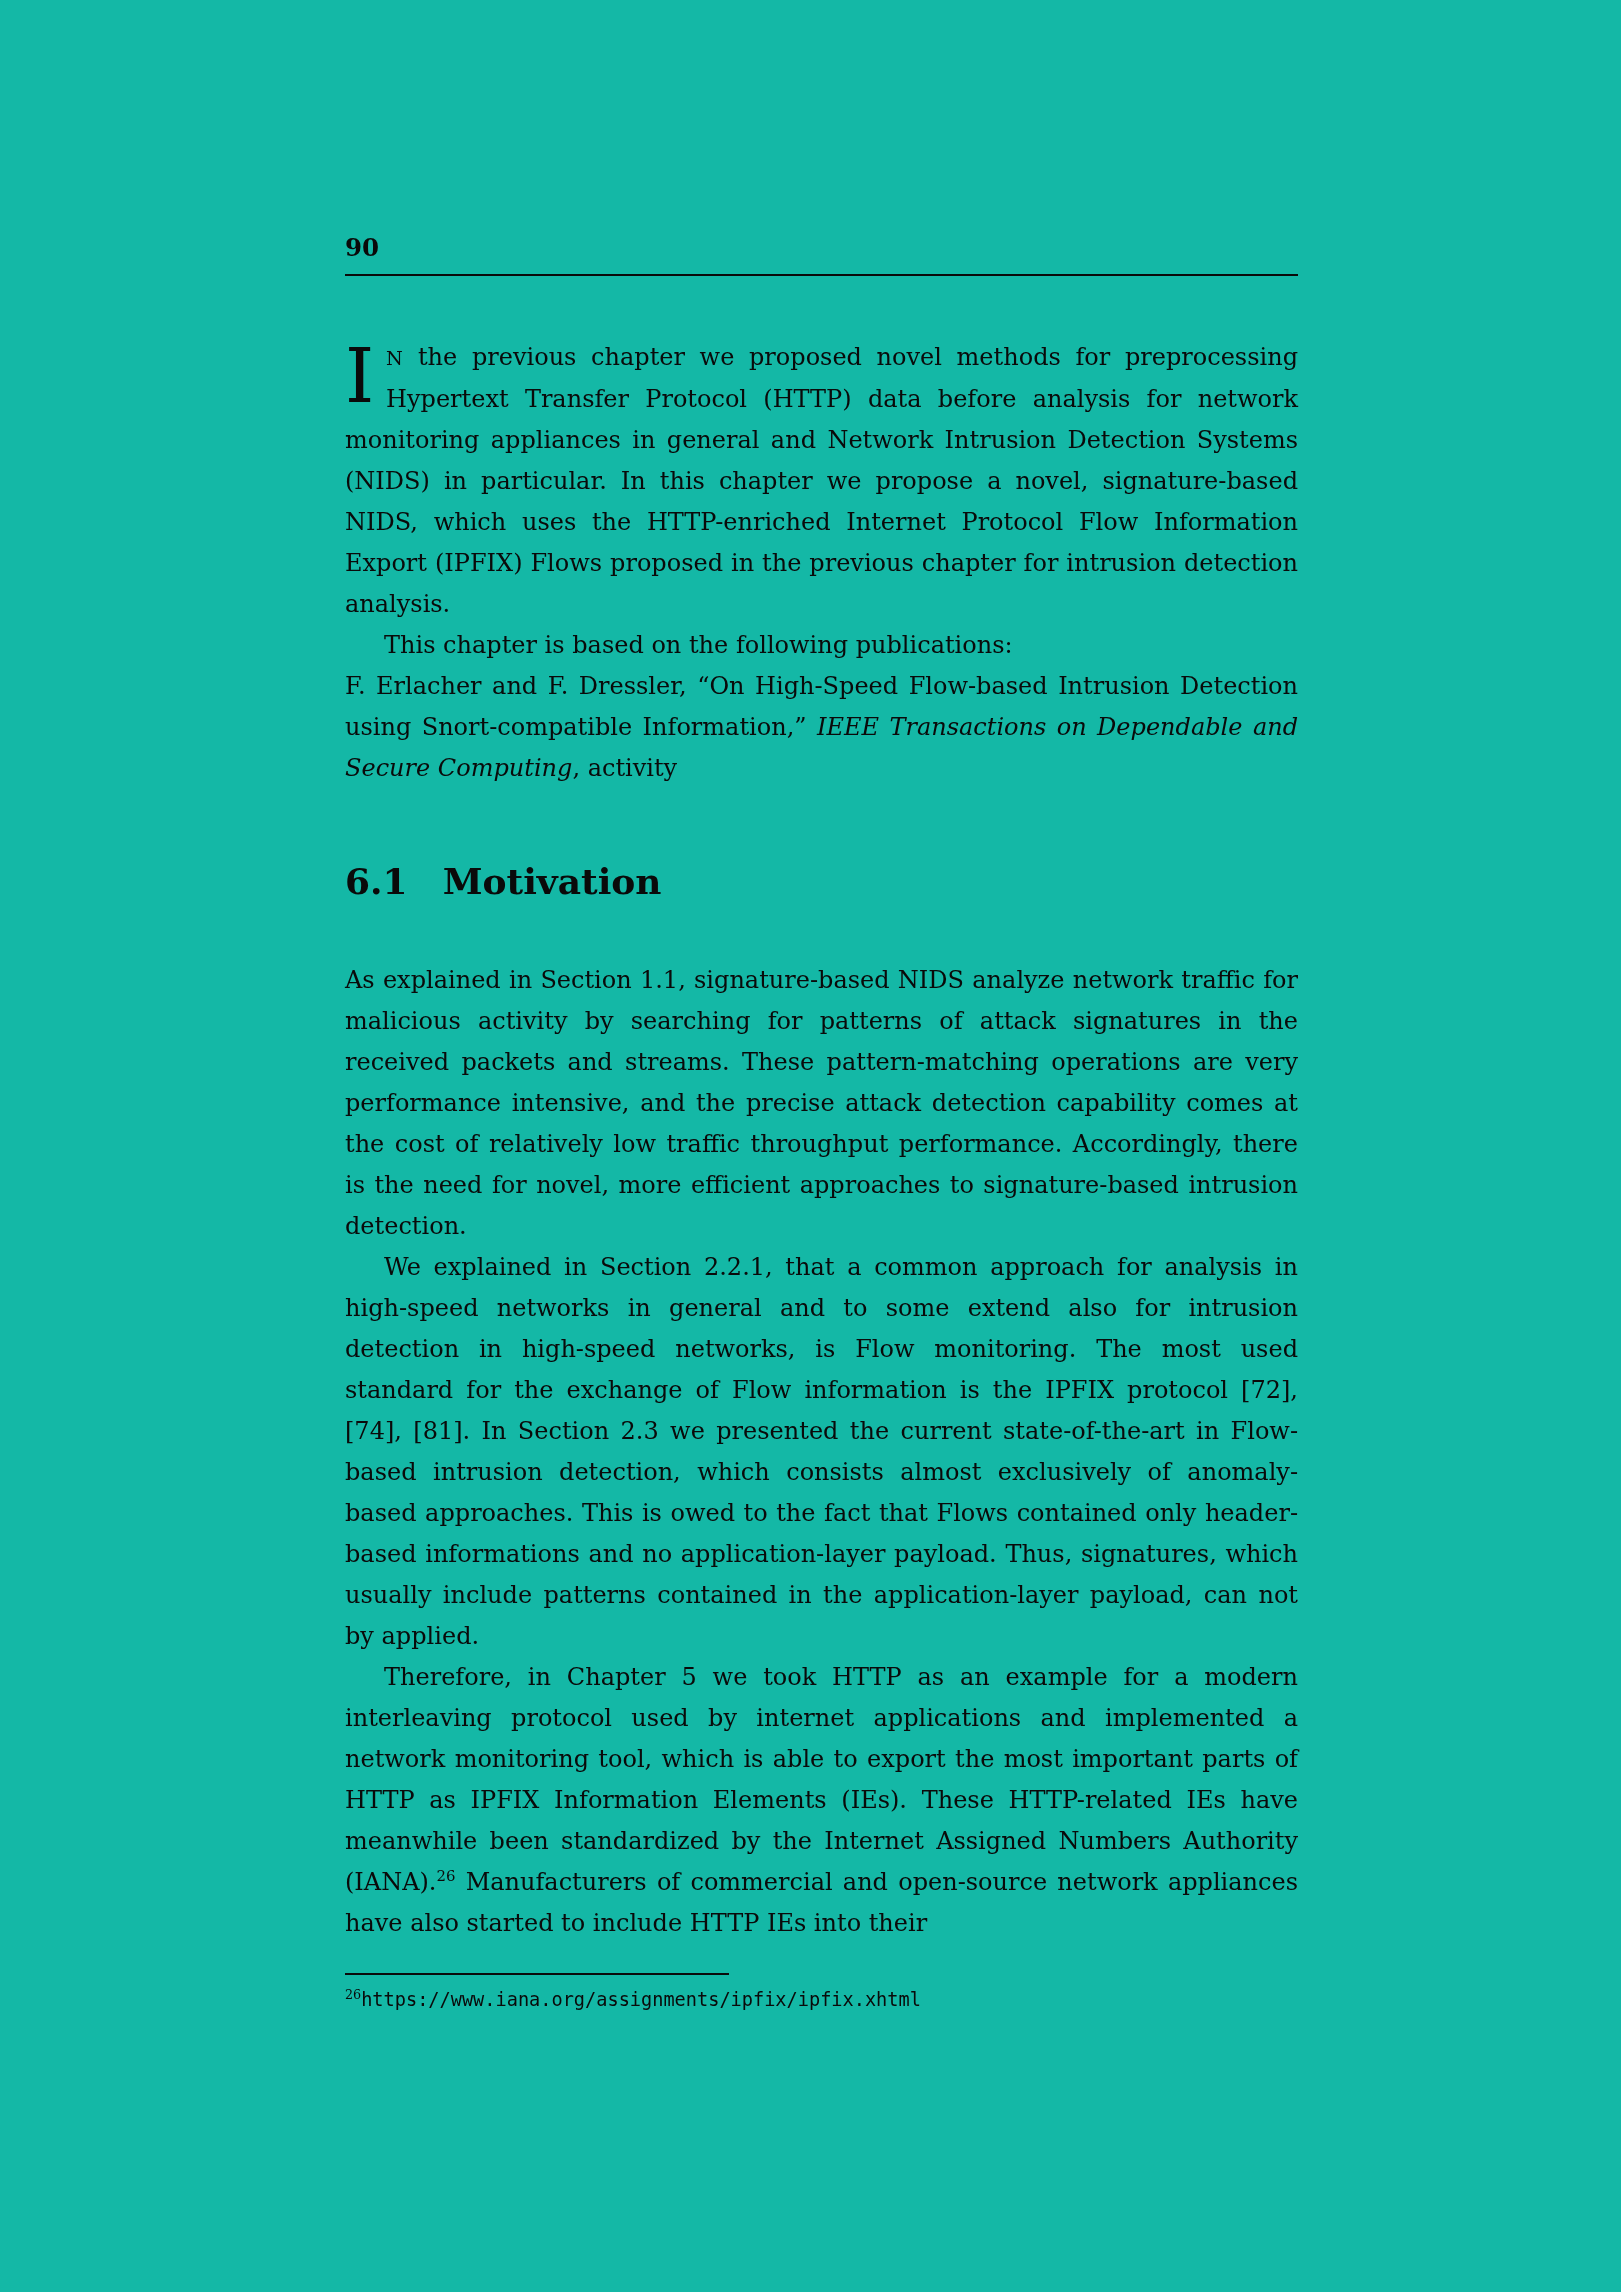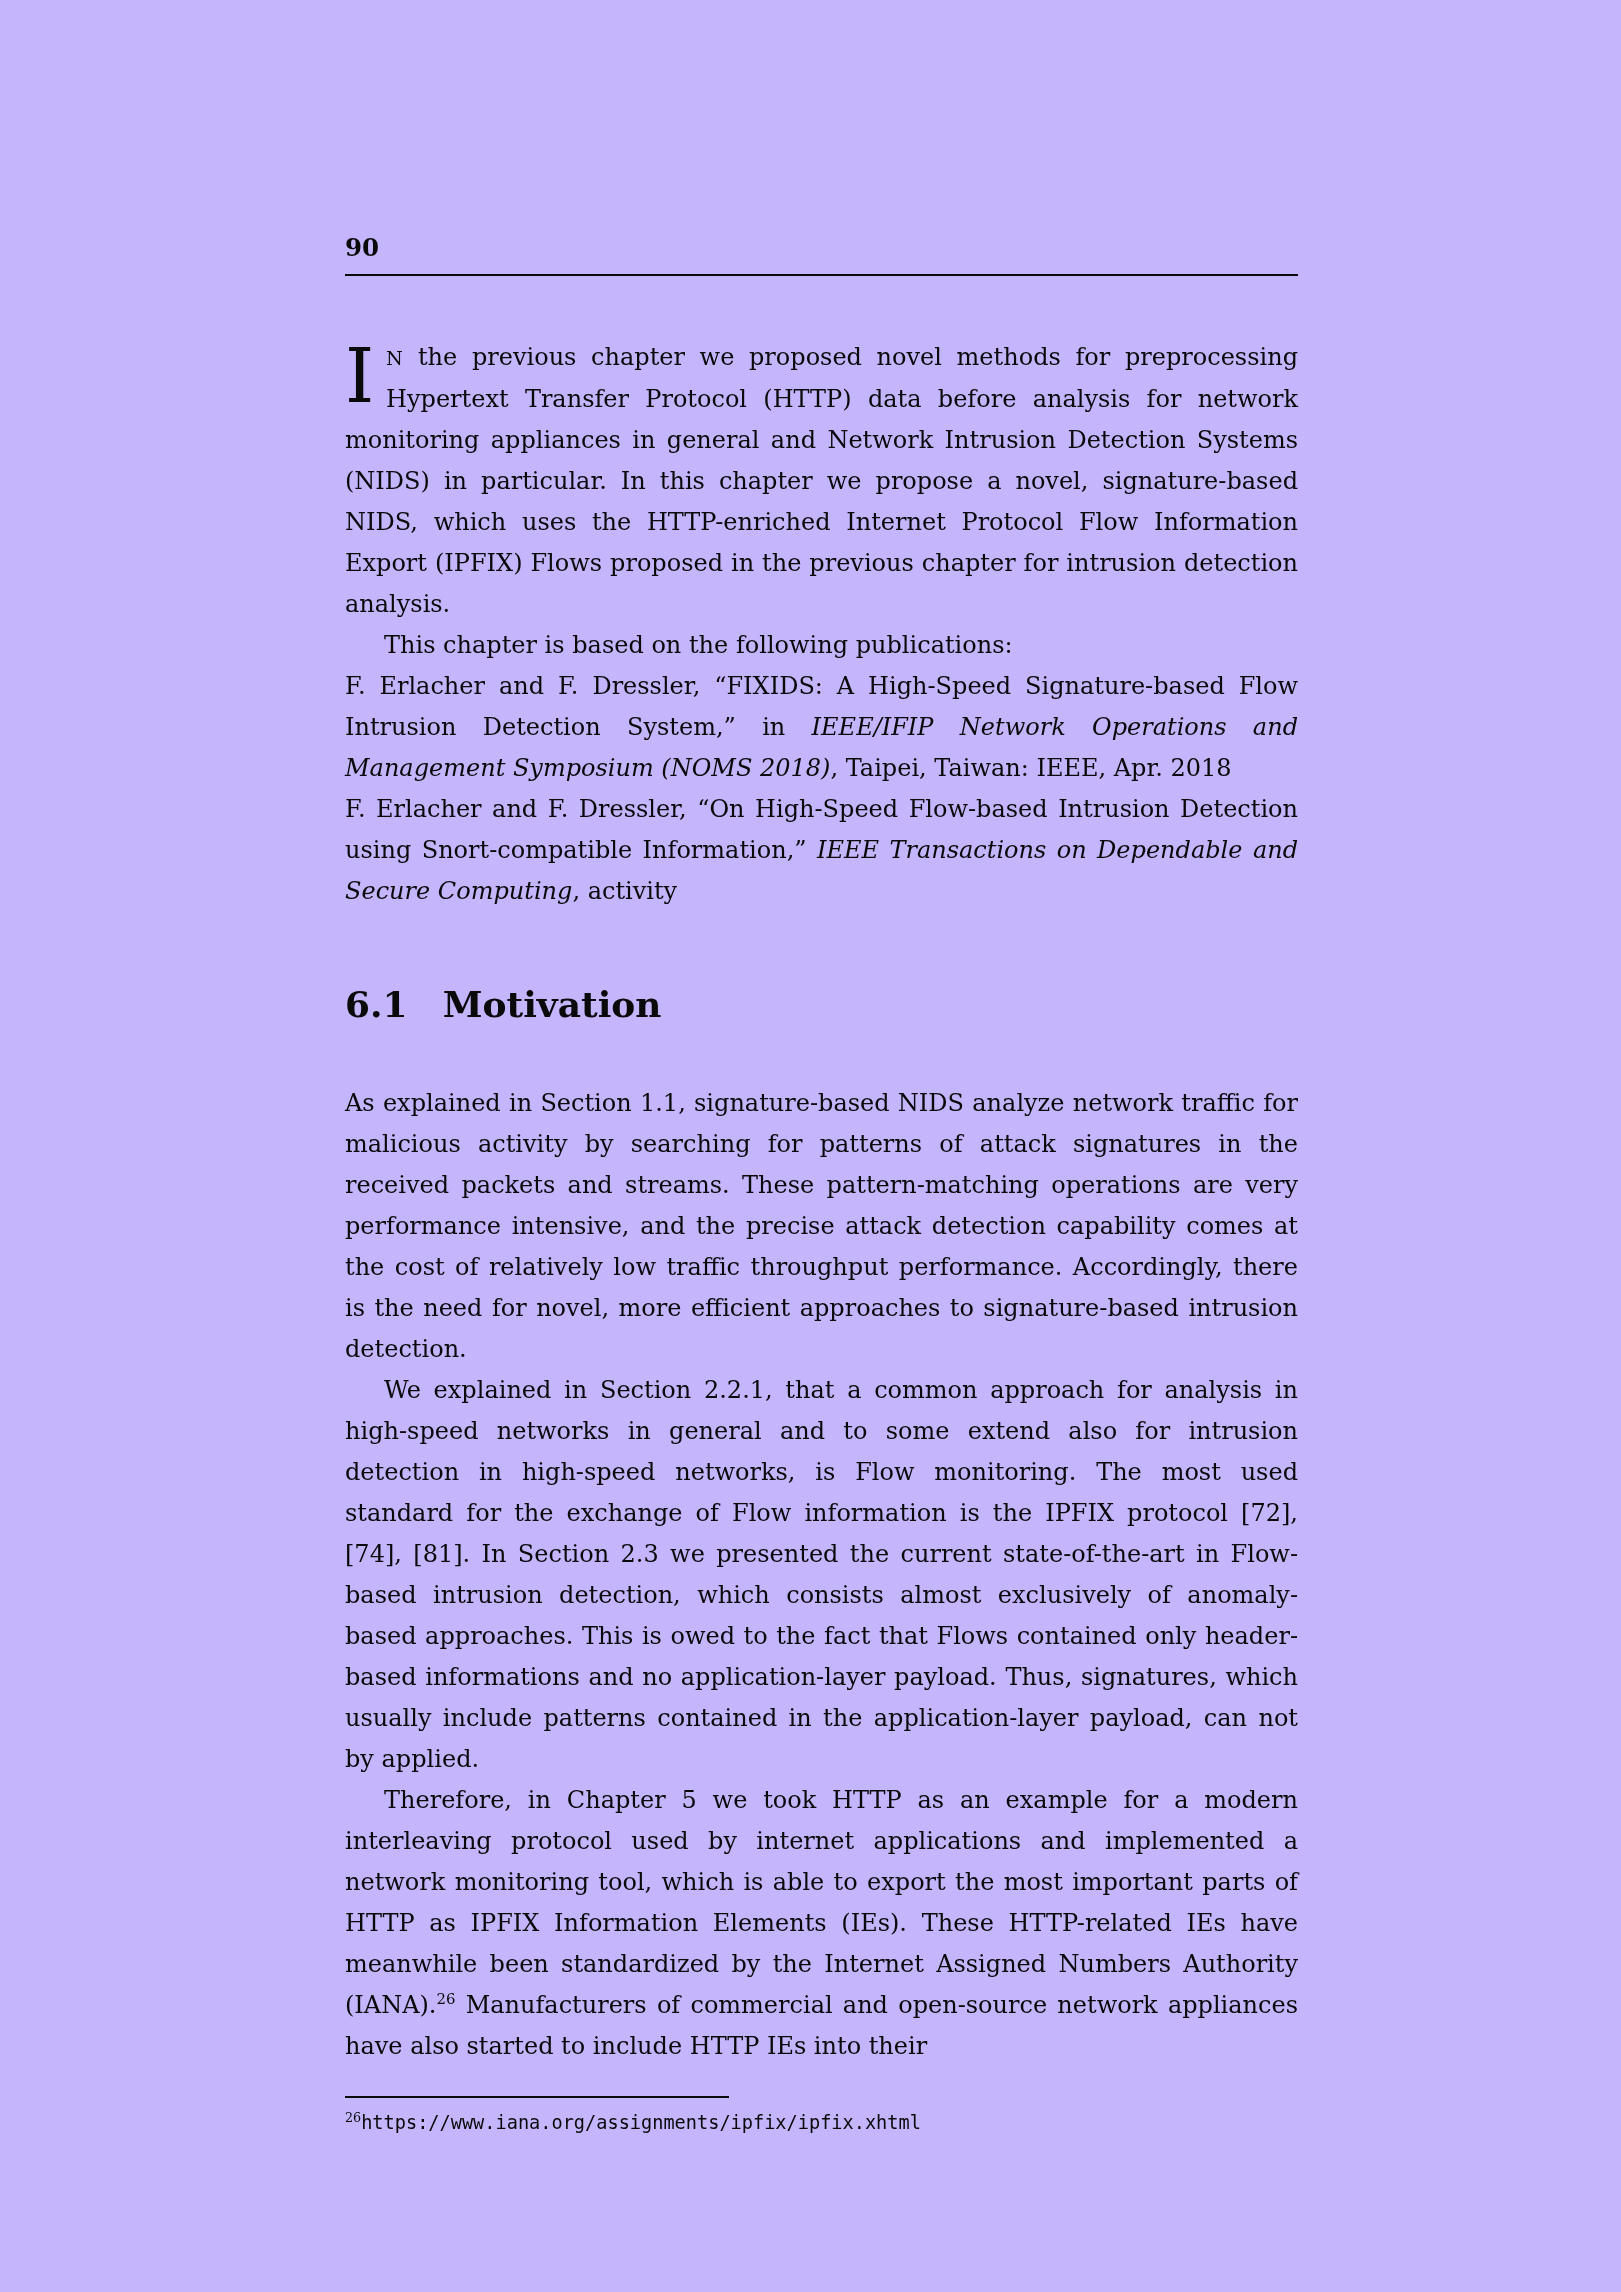--- a/index.html
+++ b/index.html
@@ -5,21 +5,21 @@
   * { margin: 0; padding: 0; box-sizing: border-box; }
   html, body { background: #e8e8e8; }
   body {
     width: 1621px; height: 2293px;
     position: relative;
     font-family: "DejaVu Serif", serif;
     color: #0a0a0a;
   }
   .page {
     position: absolute; inset: 0;
-    background: #c4b5fd;
+    background: #14b8a6;
   }
   .content {
     position: absolute;
     left: 345px; top: 233px;
     width: 953px;
   }
   
   .running-header {
     display: flex;
     justify-content: space-between;
@@ -83,21 +83,20 @@
     <header class="running-header">
       <span>90</span>
     </header>
 
     <div class="bodytext">
 
       <p class="para intro"><span class="dropcap">I</span><span class="smallcap">N</span><span> the previous chapter we proposed novel methods for preprocessing Hypertext Transfer Protocol (HTTP) data before analysis for network monitoring appliances in general and Network Intrusion Detection Systems (NIDS) in particular. In this chapter we propose a novel, signature-based NIDS, which uses the HTTP-enriched Internet Protocol Flow Information Export (IPFIX) Flows proposed in the previous chapter for intrusion detection analysis.</span></p>
 
       <p class="para indent">This chapter is based on the following publications:</p>
 
-      <p class="para"><span>F. Erlacher and F. Dressler, “FIXIDS: A High-Speed Signature-based Flow Intrusion Detection System,” in </span><span class="it">IEEE/IFIP Network Operations and Management Symposium (NOMS 2018)</span><span>, Taipei, Taiwan: IEEE, Apr. 2018</span></p>
 
       <p class="para"><span>F. Erlacher and F. Dressler, “On High-Speed Flow-based Intrusion Detection using Snort-compatible Information,” </span><span class="it">IEEE Transactions on Dependable and Secure Computing</span><span>, activity</span></p>
 
       <h2 class="section-heading"><span class="secnum">6.1</span><span class="sectitle">Motivation</span></h2>
 
       <p class="para">As explained in Section 1.1, signature-based NIDS analyze network traffic for malicious activity by searching for patterns of attack signatures in the received packets and streams. These pattern-matching operations are very performance intensive, and the precise attack detection capability comes at the cost of relatively low traffic throughput performance. Accordingly, there is the need for novel, more efficient approaches to signature-based intrusion detection.</p>
 
       <p class="para indent">We explained in Section 2.2.1, that a common approach for analysis in high-speed networks in general and to some extend also for intrusion detection in high-speed networks, is Flow monitoring. The most used standard for the exchange of Flow information is the IPFIX protocol [72], [74], [81]. In Section 2.3 we presented the current state-of-the-art in Flow-based intrusion detection, which consists almost exclusively of anomaly-based approaches. This is owed to the fact that Flows contained only header-based informations and no application-layer payload. Thus, signatures, which usually include patterns contained in the application-layer payload, can not by applied.</p>
 
       <p class="para indent"><span>Therefore, in Chapter 5 we took HTTP as an example for a modern interleaving protocol used by internet applications and implemented a network monitoring tool, which is able to export the most important parts of HTTP as IPFIX Information Elements (IEs). These HTTP-related IEs have meanwhile been standardized by the Internet Assigned Numbers Authority (IANA).</span><sup>26</sup><span> Manufacturers of commercial and open-source network appliances have also started to include HTTP IEs into their</span></p>

